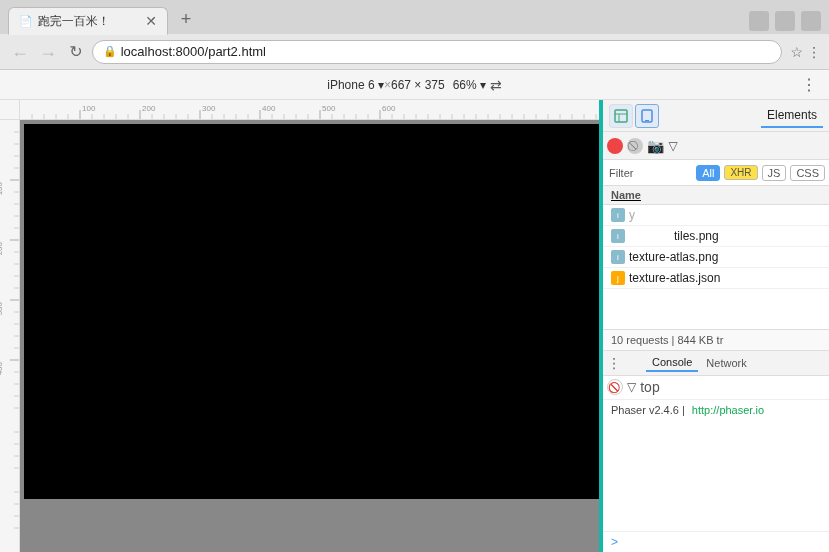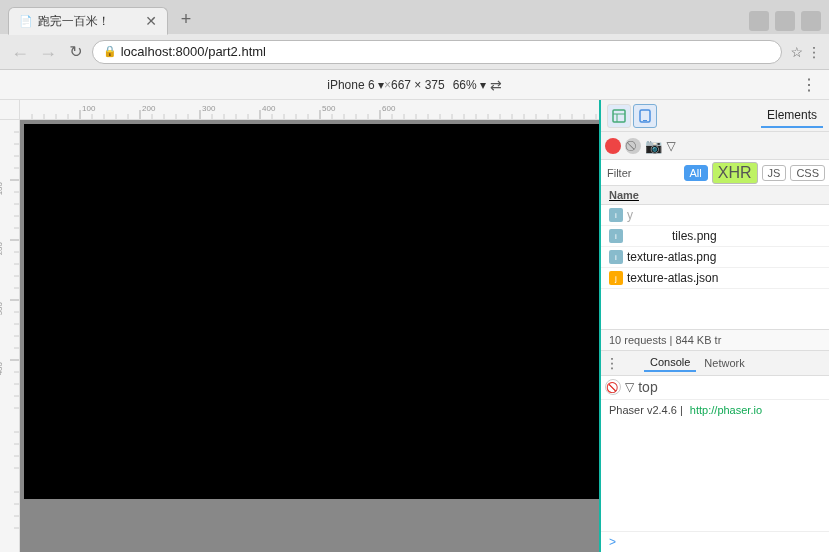--- a/index.html
+++ b/index.html
@@ -177,21 +177,21 @@
           </svg>
         </div>
 
         <div style="flex:1;overflow:auto;background:#888;padding:4px;">
           <div style="background:#000;width:667px;height:375px;"></div>
         </div>
 
       </div>
     </div>
 
-    <div style="width:230px;background:#fff;border-left:2px solid #14b8a6;display:flex;flex-direction:column;overflow:hidden;">
+    <div style="width:230px;background:#fff;border-left:4px solid #14b8a6;display:flex;flex-direction:column;overflow:hidden;">
 
       <div style="display:flex;align-items:center;height:32px;background:#f3f3f3;border-bottom:1px solid #ddd;padding:0 6px;gap:2px;">
         <div style="width:24px;height:24px;display:flex;align-items:center;justify-content:center;border:1px solid #ddd;border-radius:3px;background:#e0eaf8;cursor:pointer;">
           <svg width="14" height="14" viewBox="0 0 14 14" fill="none">
             <rect x="1" y="1" width="12" height="12" rx="1" stroke="#4a7" stroke-width="1.5" fill="none"></rect>
             <line x1="1" y1="5" x2="13" y2="5" stroke="#4a7" stroke-width="1"></line>
             <line x1="5" y1="5" x2="5" y2="13" stroke="#4a7" stroke-width="1"></line>
           </svg>
         </div>
         <div style="width:24px;height:24px;display:flex;align-items:center;justify-content:center;border:1px solid #7baed6;border-radius:3px;background:#e0eaf8;cursor:pointer;">
@@ -208,21 +208,21 @@
         <div style="width:16px;height:16px;border-radius:50%;background:#e44;cursor:pointer;flex-shrink:0;"></div>
         <div style="width:16px;height:16px;border-radius:50%;background:#ccc;cursor:pointer;display:flex;align-items:center;justify-content:center;flex-shrink:0;font-size:10px;color:#666;">⃠</div>
         <span style="font-size:14px;color:#555;cursor:pointer;">📷</span>
         <span style="font-size:12px;color:#555;cursor:pointer;">▽</span>
         <div style="flex:1;"></div>
       </div>
 
       <div style="display:flex;align-items:center;height:26px;border-bottom:1px solid #ddd;background:#fff;padding:0 4px;gap:4px;">
         <span style="font-size:11px;color:#555;flex:1;margin-left:2px;">Filter</span>
         <span style="font-size:11px;padding:1px 5px;color:#fff;border:1px solid #4a9df0;border-radius:3px;cursor:pointer;background:#4a9df0;">All</span>
-        <span style="font-size:16px;padding:1px 5px;color:#555;border:1px solid #bbb;border-radius:3px;cursor:pointer;background:#bef264;">XHR</span>
+        <span style="font-size:10px;padding:1px 5px;color:#555;border:1px solid #bbb;border-radius:3px;cursor:pointer;background:#fde047;">XHR</span>
         <span style="font-size:11px;padding:1px 5px;color:#555;border:1px solid #bbb;border-radius:3px;cursor:pointer;background:#fff;">JS</span>
         <span style="font-size:11px;padding:1px 5px;color:#555;border:1px solid #bbb;border-radius:3px;cursor:pointer;background:#fff;">CSS</span>
       </div>
 
       <div style="display:flex;padding:3px 8px;background:#f3f3f3;border-bottom:1px solid #ddd;text-decoration:underline;">
         <span style="font-size:11px;font-weight:bold;color:#555;">Name</span>
       </div>
 
       <div style="flex:1;overflow-y:auto;font-size:12px;">
 

